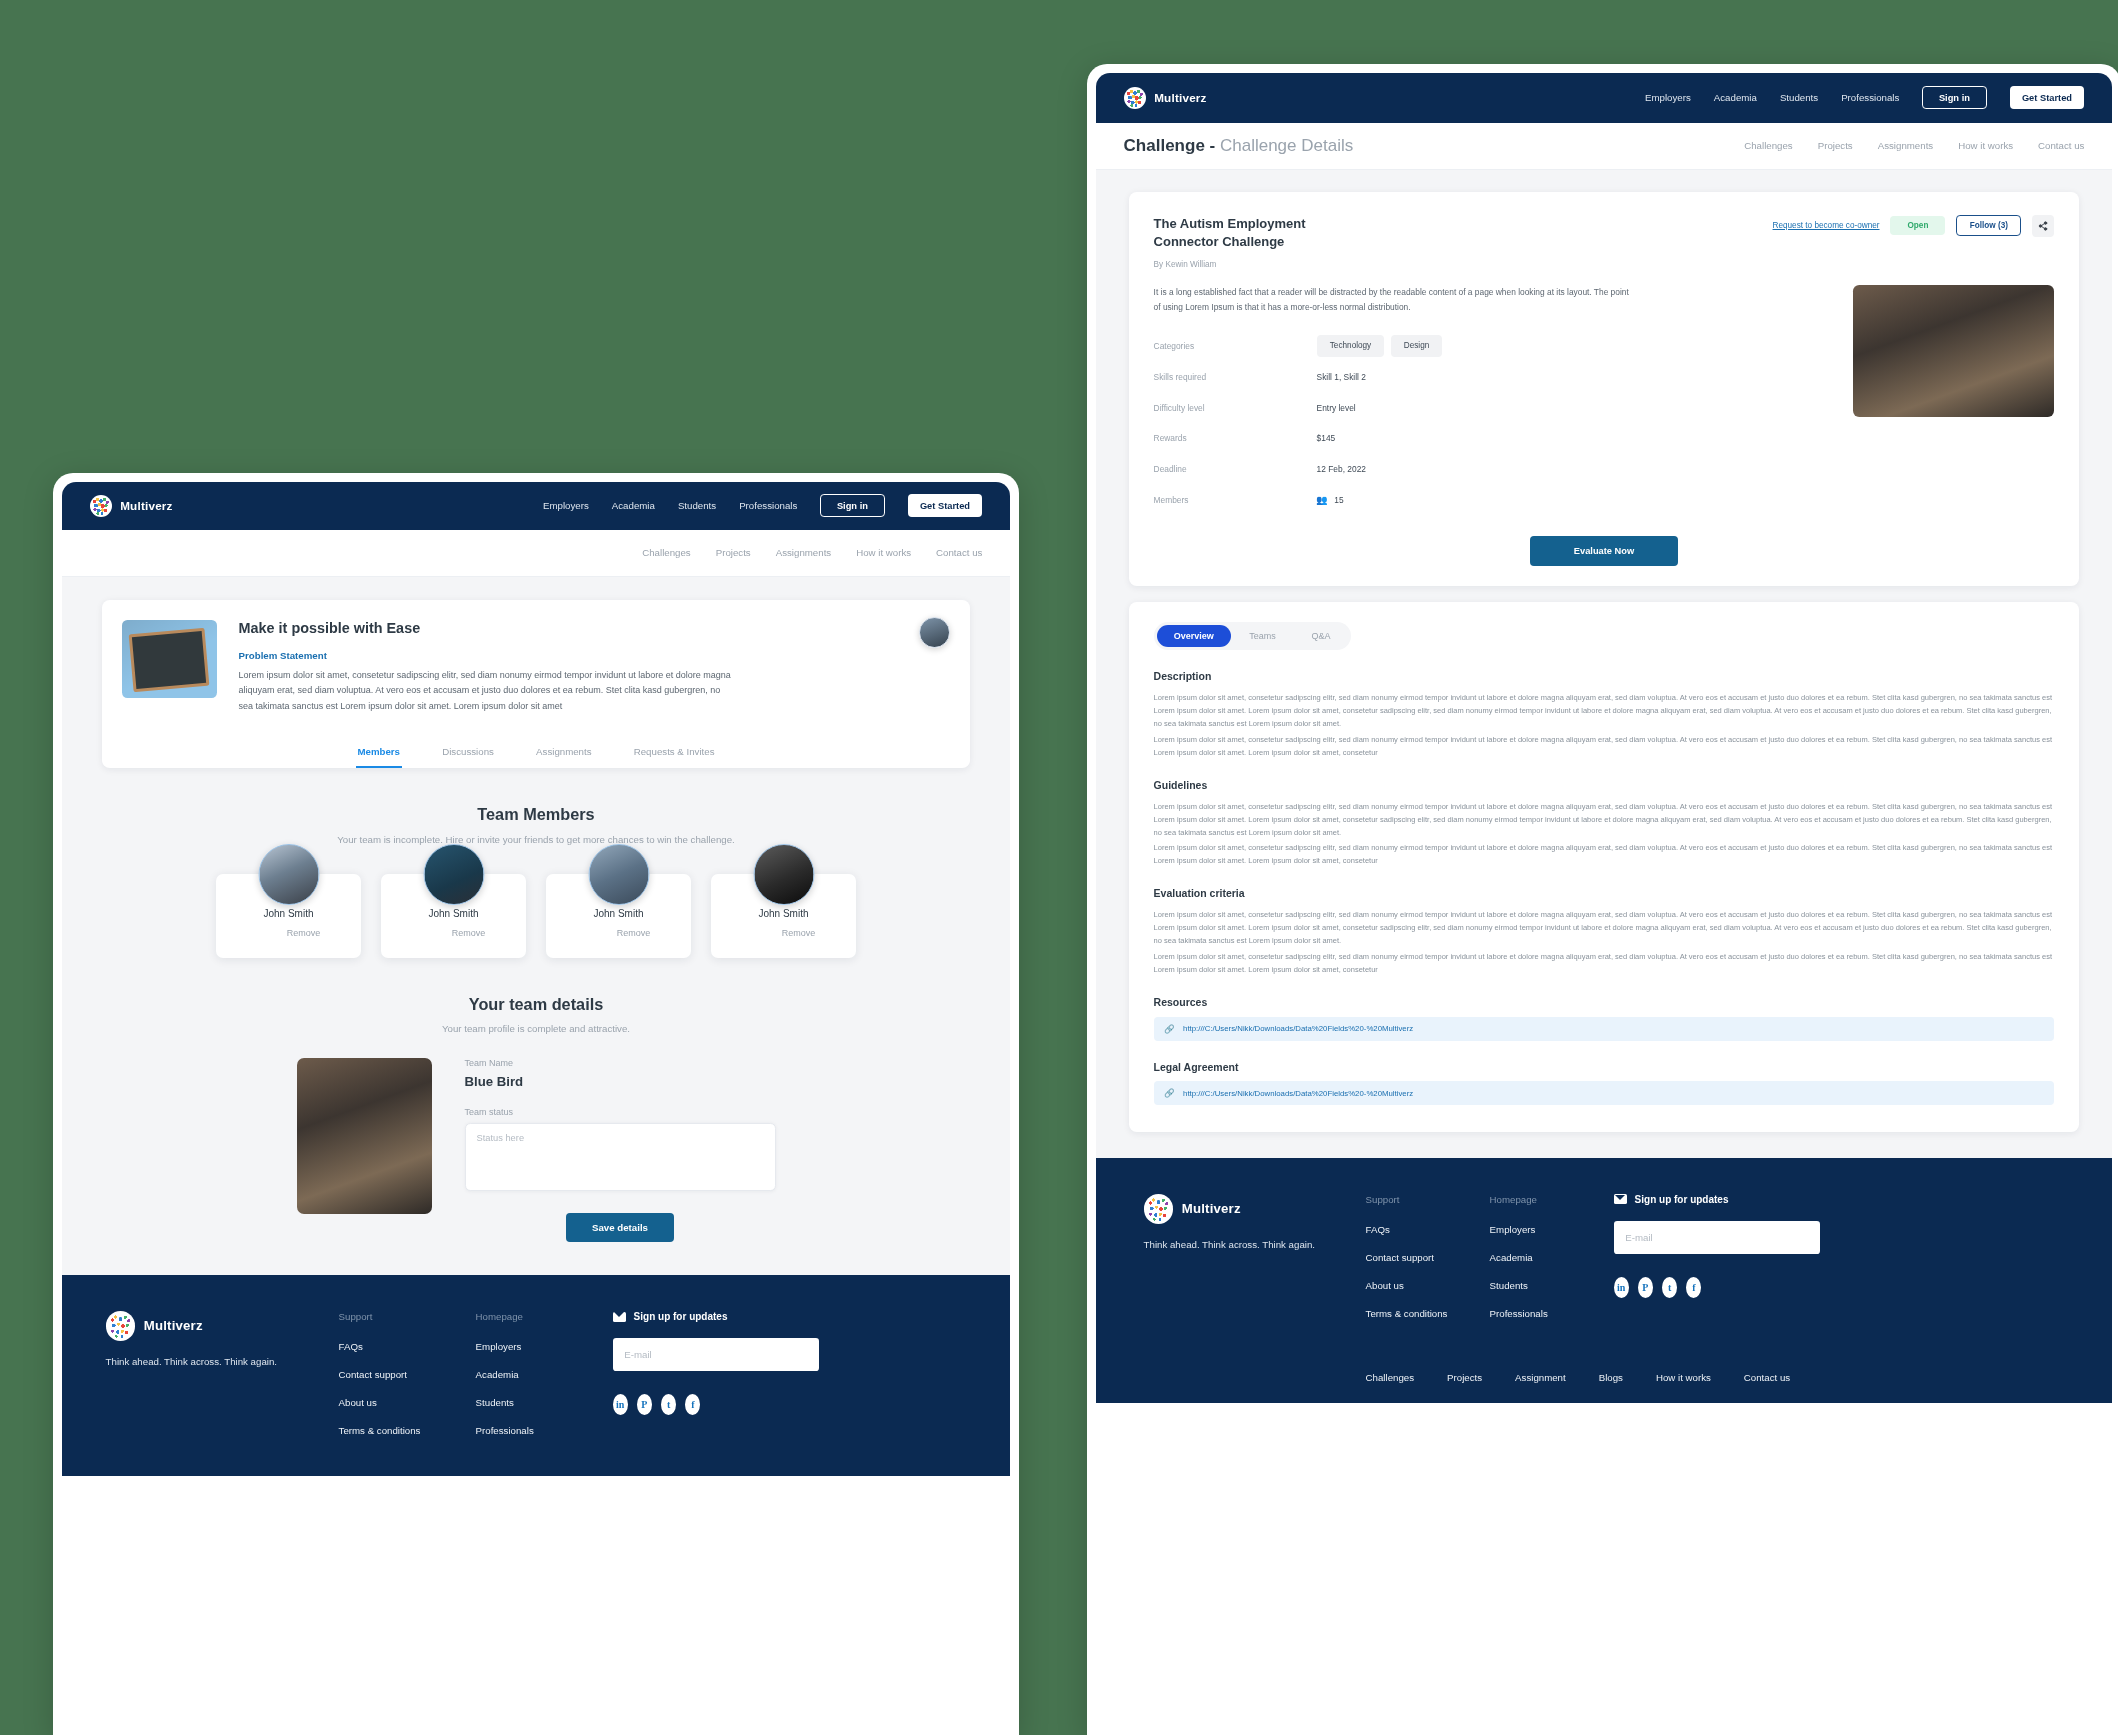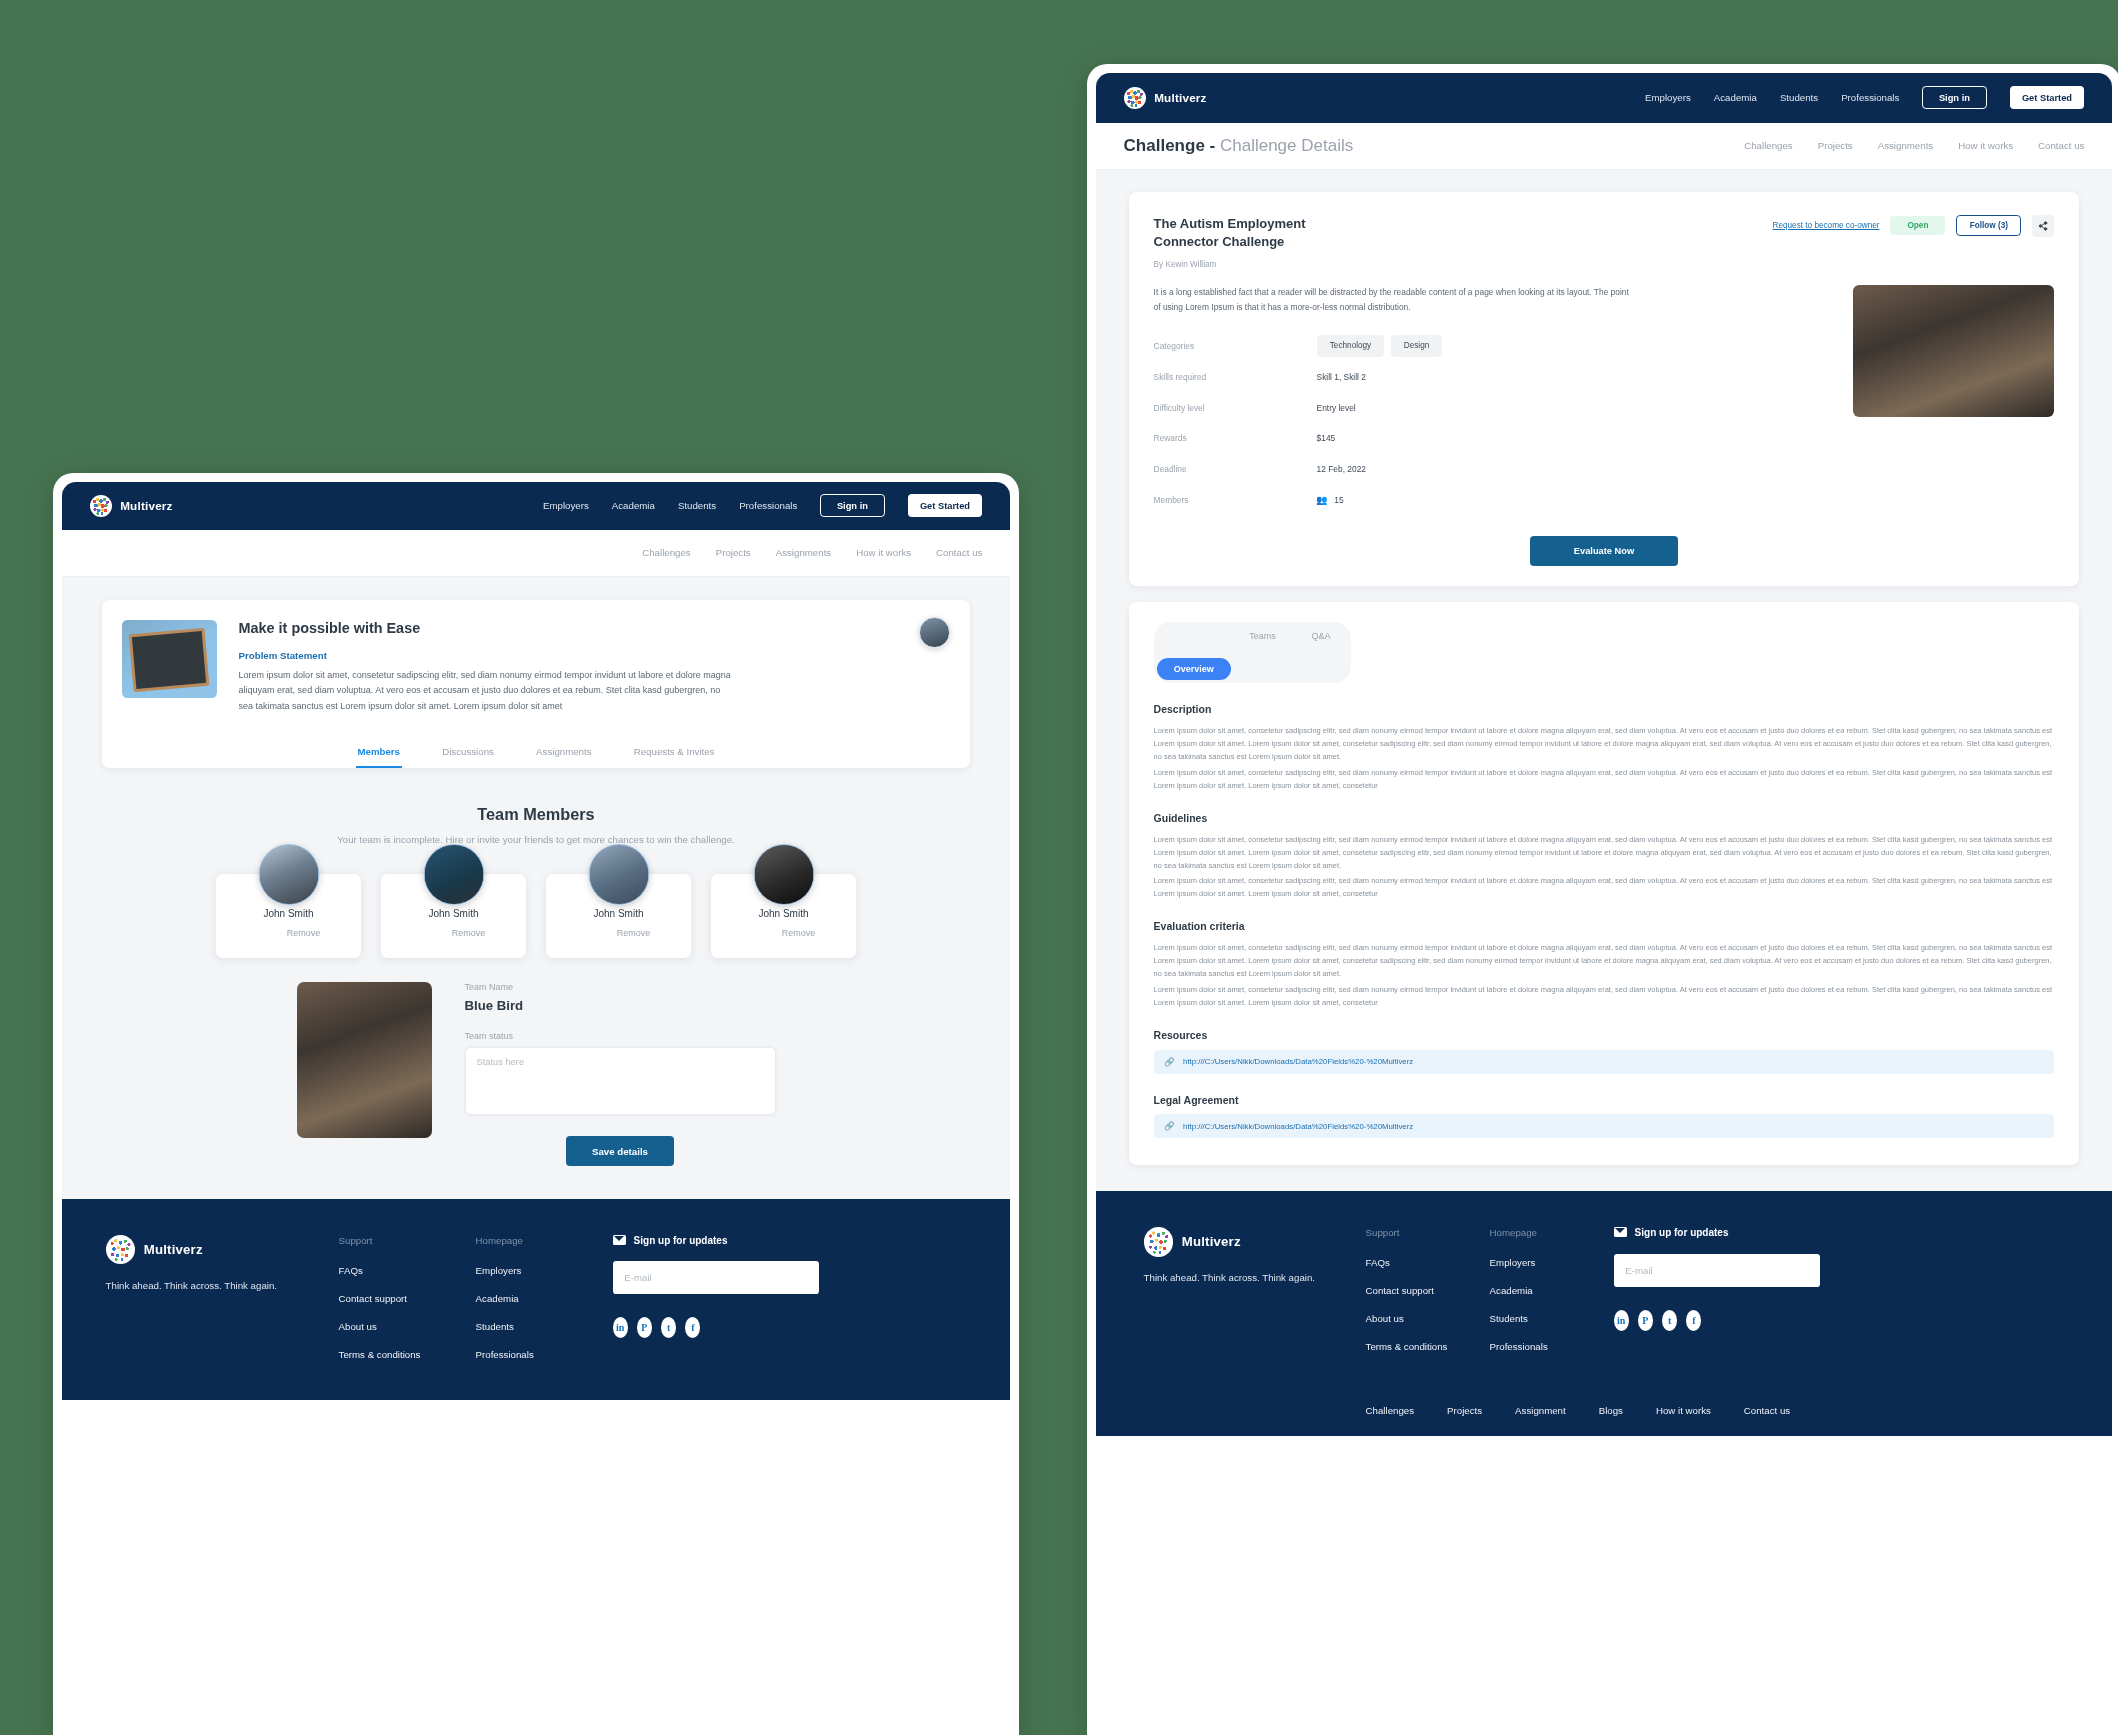--- a/index.html
+++ b/index.html
@@ -269,21 +269,21 @@
   }
 
   .content-card { margin-top: 15.6px; padding: 20px 25px 26.4px 25px; }
   .pill-tabs {
     display: inline-flex; background: #f4f5f7; border-radius: 17px; padding: 3.1px; gap: 1.6px;
   }
   .pill {
     font-size: 9px; color: #9aa3ad; padding: 6.2px 17px; border-radius: 14px;
     cursor: pointer; white-space: nowrap;
   }
-  .pill.active { background: #3b82f6; color: #fff; font-weight: 600; margin-top: 33px; }
+  .pill.active { background: #1d4ed8; color: #fff; font-weight: 600; }
 
   .sec-title { font-size: 10.5px; font-weight: 700; color: #2e3a45; margin: 20px 0 8.6px 0; }
   .sec-body { font-size: 7.5px; color: #8a939c; line-height: 1.75; }
   .sec-body p { margin-bottom: 2.3px; }
 
   .res-link {
     background: #e9f3fc; border-radius: 3.9px; padding: 7px 11px;
     display: flex; align-items: center; gap: 7.8px;
     font-size: 7.8px; color: #1a6fb0; cursor: pointer;
   }
@@ -393,20 +393,24 @@
               <div class="member-name">John Smith</div>
               <div class="member-remove">Remove</div>
             </div>
             <div class="member-card">
               <div class="member-ava a4"></div>
               <div class="member-name">John Smith</div>
               <div class="member-remove">Remove</div>
             </div>
           </div>
 
+          <div class="section-head">
+            <h3>Your team details</h3>
+            <p>Your team profile is complete and attractive.</p>
+          </div>
 
           <div class="team-details">
             <div class="team-photo"></div>
             <div class="team-form">
               <div class="field-label">Team Name</div>
               <div class="team-name">Blue Bird</div>
               <div class="field-label">Team status</div>
               <textarea class="status-box" placeholder="Status here" style=""></textarea>
               <button class="btn-save">Save details</button>
             </div>

